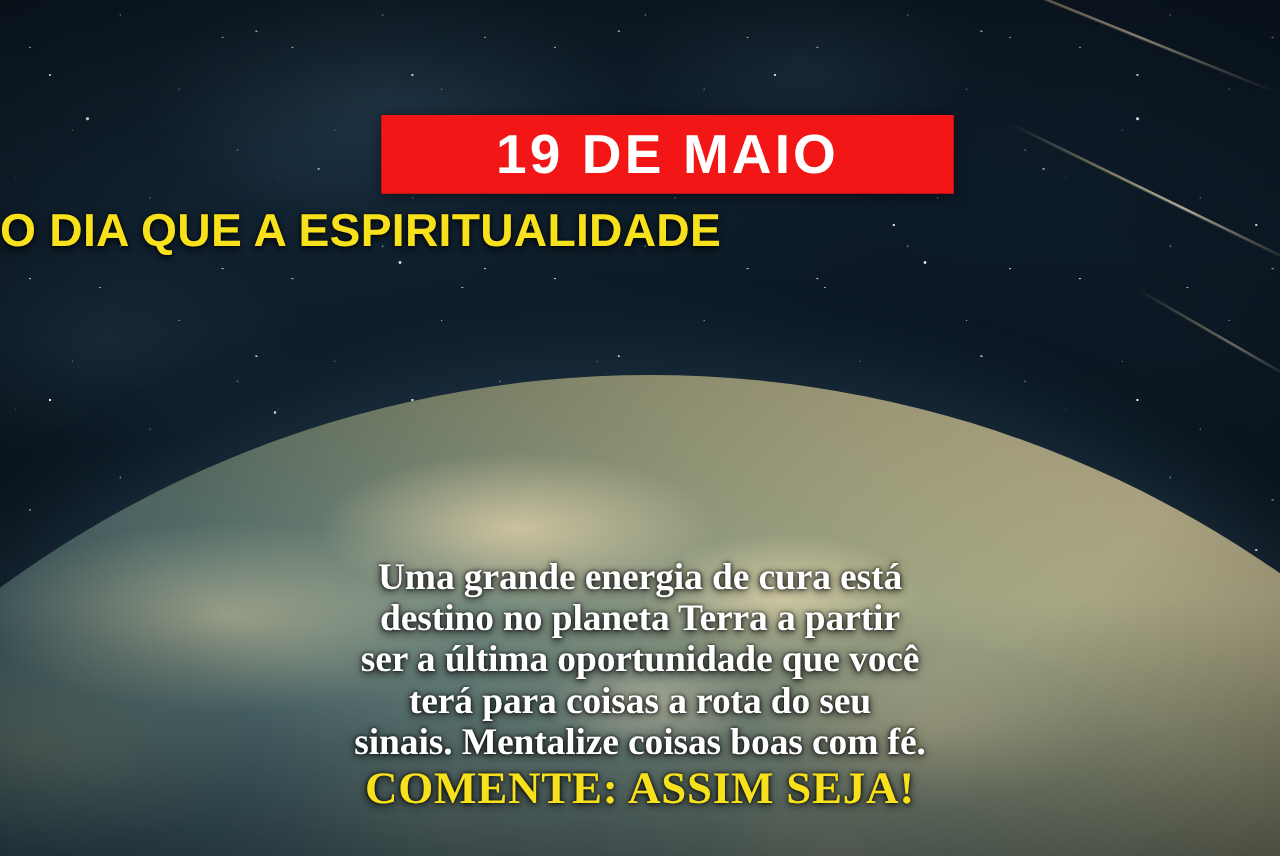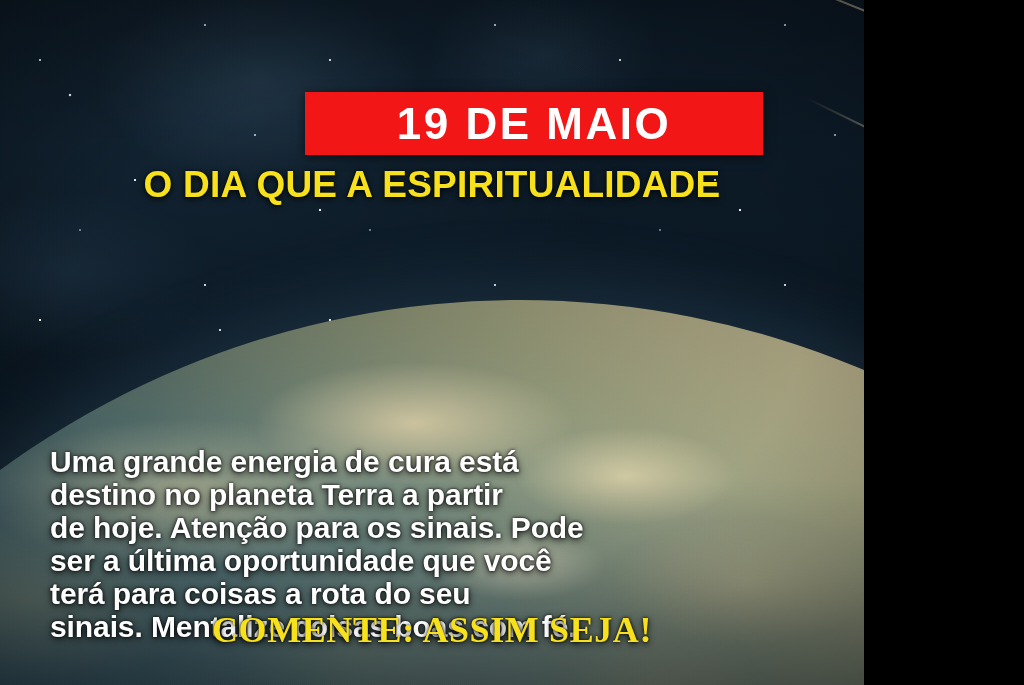--- a/index.html
+++ b/index.html
@@ -7,21 +7,21 @@
     margin: 0;
     padding: 0;
     background: #000;
   }
   body {
     font-family: "Liberation Sans", sans-serif;
   }
 
   #poster {
     position: relative;
-    width: 864px;
+    width: 1024px;
     height: 685px;
     overflow: hidden;
     background: #0a1520;
     user-select: none;
   }
 
   
   .space-base {
     position: absolute;
     inset: 0;
@@ -213,44 +213,44 @@
     line-height: 1;
     white-space: nowrap;
     font-family: "Liberation Sans", sans-serif;
   }
 
   .headline {
     position: absolute;
     left: 0;
     right: 0;
     top: 165px;
-    text-align: center;
+    text-align: left;
     color: #F7E11C;
     font-size: 37px;
     font-weight: bold;
     line-height: 1.08;
     letter-spacing: .2px;
     text-shadow: 0 2px 6px rgba(0,0,0,.80), 0 0 2px rgba(0,0,0,.9);
     font-family: "Liberation Sans", sans-serif;
   }
   .headline-line { display: block; }
 
   .body-copy {
     position: absolute;
     left: 50px;
     right: 50px;
     top: 445px;
-    text-align: left;
+    text-align: center;
     color: #ffffff;
     font-size: 30px;
     font-weight: bold;
     line-height: 33px;
     letter-spacing: -0.1px;
     text-shadow: 0 2px 7px rgba(0,0,0,.85), 0 0 3px rgba(0,0,0,.9);
-    font-family: Liberation Sans, sans-serif;
+    font-family: Liberation Serif, serif;
   }
   .body-line { display: block; }
 
   .cta {
     position: absolute;
     left: 0;
     right: 0;
     top: 612px;
     text-align: center;
     color: #F7E11C;
@@ -291,21 +291,20 @@
       <span class="date-badge-text">19 DE MAIO</span>
     </div>
 
     <div class="headline">
       <span class="headline-line">O DIA QUE A ESPIRITUALIDADE</span>
     </div>
 
     <div class="body-copy">
       <span class="body-line">Uma grande energia de cura está</span>
       <span class="body-line">destino no planeta Terra a partir</span>
-      <span class="body-line">de hoje. Atenção para os sinais. Pode</span>
       <span class="body-line">ser a última oportunidade que você</span>
       <span class="body-line">terá para coisas a rota do seu</span>
       <span class="body-line">sinais. Mentalize coisas boas com fé.</span>
     </div>
 
     <div class="cta">COMENTE: ASSIM SEJA!</div>
 
   </div>
 </div>
 

